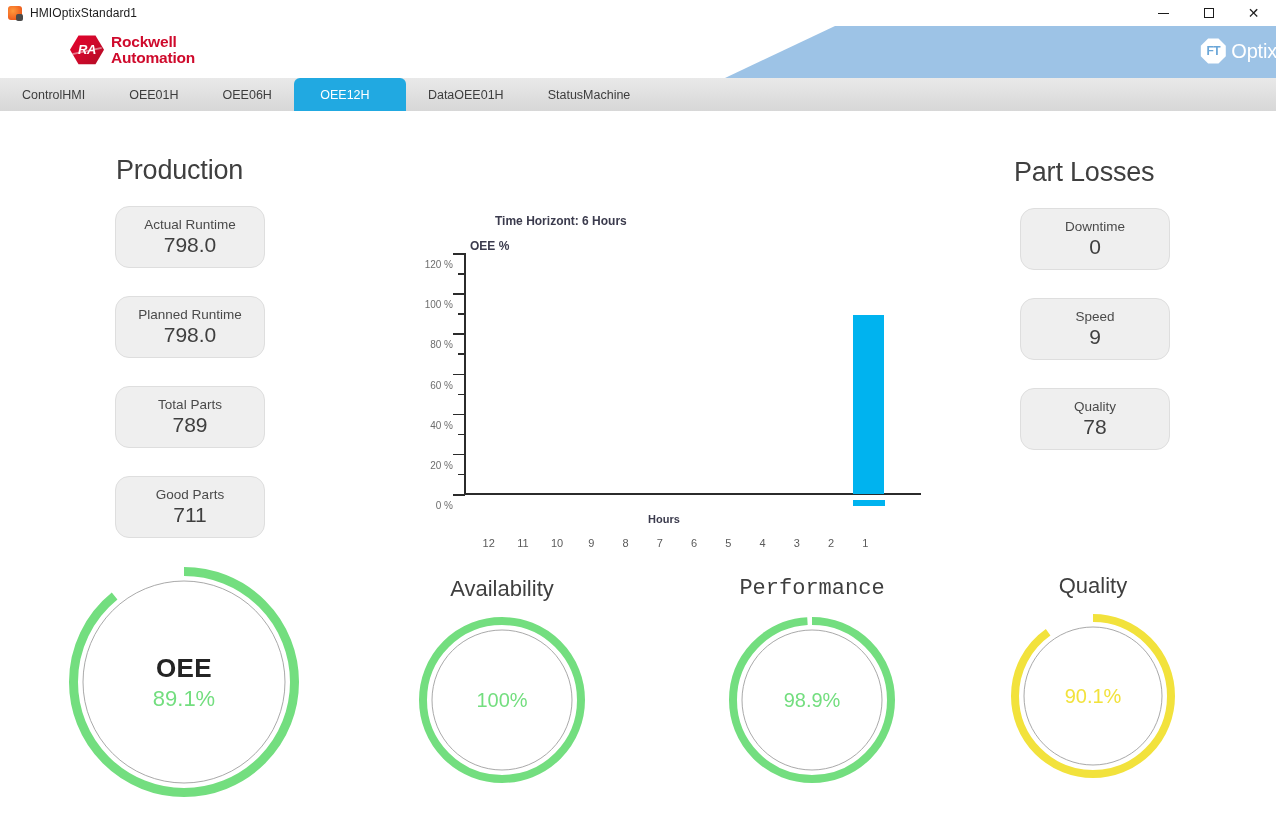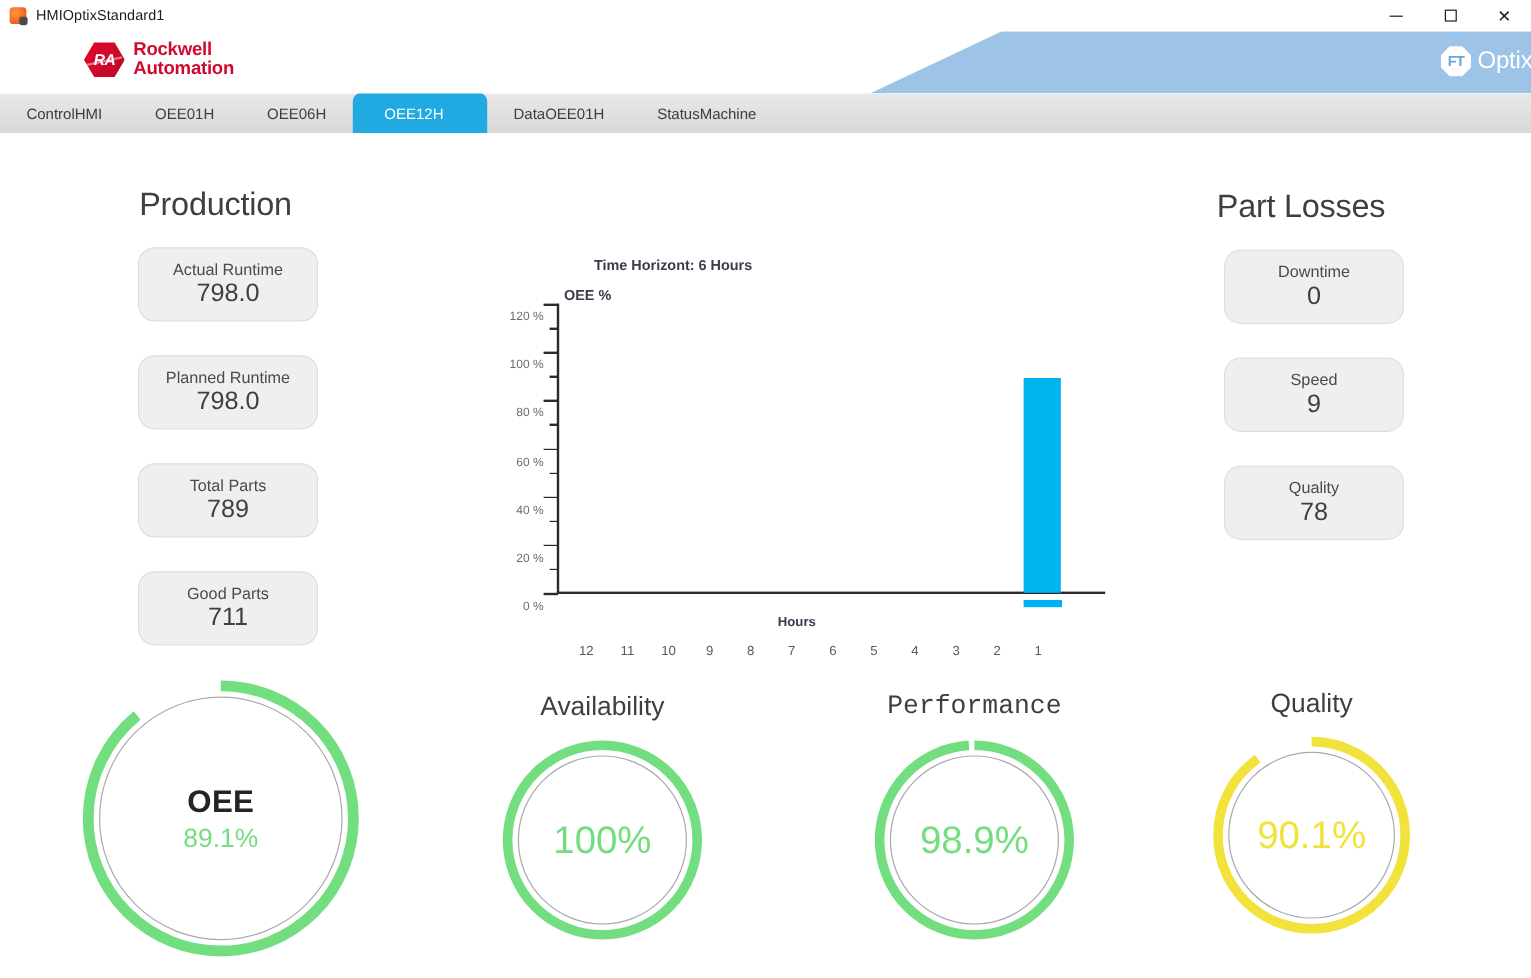--- a/index.html
+++ b/index.html
@@ -167,21 +167,21 @@
   .gauge-title {
     position:absolute; width:100%; text-align:center; font-size:22px; color:#3f3f3f;
     white-space:nowrap; left:0;
   }
   .gauge-ring { position:absolute; }
   .gauge-center {
     position:absolute; inset:0; display:flex; flex-direction:column;
     align-items:center; justify-content:center; gap:2px; pointer-events:none;
   }
   .gauge-name { font-size:26px; font-weight:bold; color:#242424; letter-spacing:0.3px; }
-  .gauge-value { font-size:32px; }
+  .gauge-value { font-size:20px; }
   .gauge-value.big { font-size:22px; }
 </style>
 </head>
 <body>
 
 <div id="app">
 
   <div class="titlebar">
     <div class="tb-appicon"></div>
     <div class="tb-title">HMIOptixStandard1</div>

